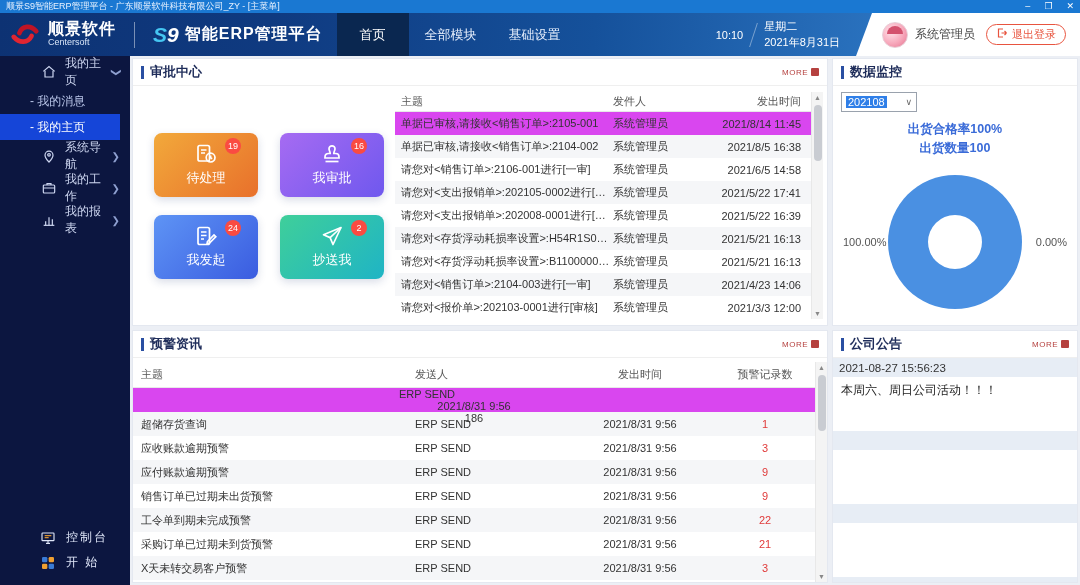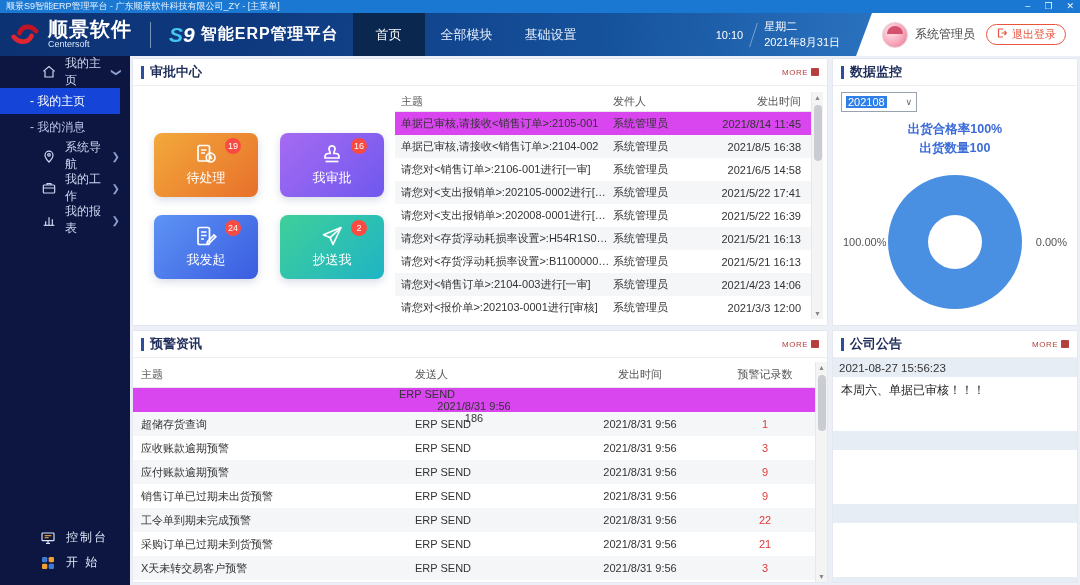--- a/index.html
+++ b/index.html
@@ -8,21 +8,21 @@
 
   
   .titlebar { height:13px; background:#1a78d2; color:#e8f2ff; display:flex; align-items:center; justify-content:space-between; padding:0 6px; font-size:9px; }
   .win-controls { display:flex; gap:14px; color:#fff; font-size:9px; }
   .win-controls span { cursor:default; line-height:13px; }
 
   
   .header { height:43px; background:linear-gradient(95deg,#0d3273 0%,#0f3a80 25%,#15519b 55%,#2d77c4 85%,#3f8fd6 100%); display:flex; align-items:stretch; position:relative; }
   .brand { display:flex; align-items:center; padding-left:10px; gap:8px; }
   .brand-text { display:flex; flex-direction:column; line-height:1.05; }
-  .brand-name { color:#fff; font-weight:bold; font-size:20px; letter-spacing:1px; }
+  .brand-name { color:#fff; font-weight:bold; font-size:16px; letter-spacing:1px; }
   .brand-sub { color:#d7e4f7; font-size:9px; }
   .brand-divider { width:1px; height:26px; background:rgba(255,255,255,.45); margin:auto 10px; }
   .product { display:flex; align-items:center; gap:6px; }
   .product-badge { font-size:21px; font-weight:bold; font-style:italic; color:#fff; }
   .product-badge b { color:#45c6f2; }
   .product-name { color:#fff; font-size:16px; font-weight:bold; letter-spacing:1px; }
   .main-nav { display:flex; margin-left:14px; height:100%; }
   .nav-tab { min-width:72px; padding:0 16px; display:flex; align-items:center; justify-content:center; color:#e8f0fd; font-size:13px; cursor:pointer; }
   .nav-tab.active { background:#0a2750; color:#fff; }
   .clock { margin-left:auto; display:flex; align-items:center; gap:10px; color:#fff; padding-right:16px; }
@@ -163,22 +163,22 @@
       <div class="side-group">
         <span style="display: inline-flex;">
           <svg viewBox="0 0 24 24" fill="none" stroke="currentColor" stroke-width="1.8" width="16" height="16">
             <path d="M3.5 11 12 3.8 20.5 11"></path>
             <path d="M6 10v9.5h12V10"></path>
           </svg>
         </span>
         <span>我的主页</span>
         <span class="side-chevron down">❯</span>
       </div>
+      <div class="side-sub">- 我的消息</div>
       <div class="side-sub active">- 我的主页</div>
-      <div class="side-sub">- 我的消息</div>
       <div class="side-group">
         <span style="display: inline-flex;">
           <svg viewBox="0 0 24 24" fill="none" stroke="currentColor" stroke-width="1.8" width="16" height="16">
             <path d="M12 21c-4-4.3-6-7.3-6-10.3a6 6 0 1 1 12 0C18 13.7 16 16.7 12 21z"></path>
             <circle cx="12" cy="10.3" r="2"></circle>
           </svg>
         </span>
         <span>系统导航</span>
         <span class="side-chevron">❯</span>
       </div>
@@ -449,21 +449,21 @@
     <div class="panel-head">
       <span class="panel-accent"></span>
       <span class="panel-title">公司公告</span>
       <span class="more-btn">
           <span>MORE</span>
           <span class="more-box"></span>
         </span>
     </div>
     <div class="ann-body" id="ann-body">
         <div class="ann-date">2021-08-27 15:56:23</div>
-        <div class="ann-text">本周六、单据已审核！！！</div>
+        <div class="ann-text">本周六、周日公司活动！！！</div>
         <div class="ann-date"></div>
         <div class="ann-text"></div>
         <div class="ann-date"></div>
         <div class="ann-text"></div>
         <div class="ann-date"></div>
       </div>
   </div>
 </div>
 
 </body></html>

